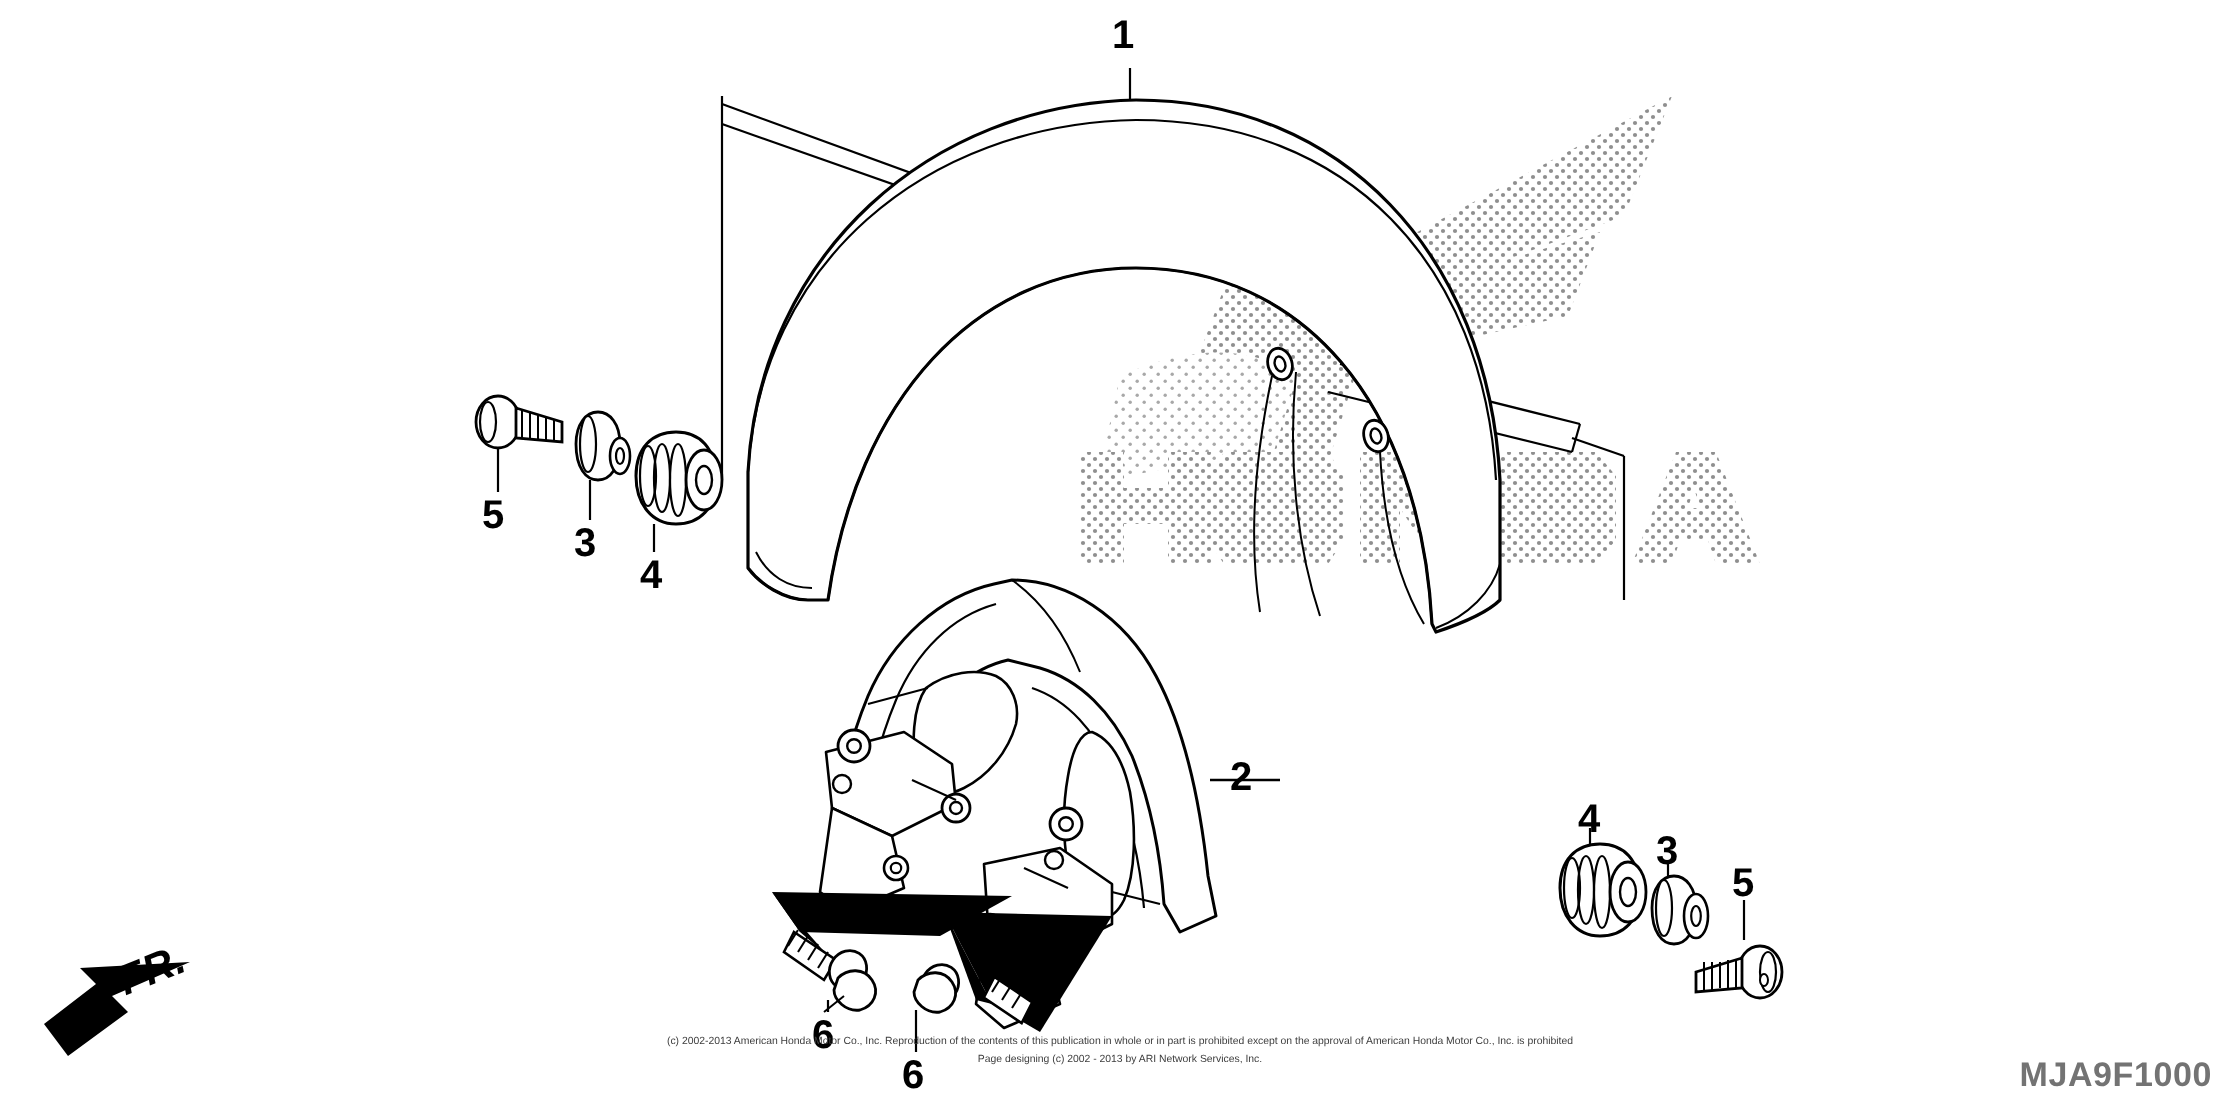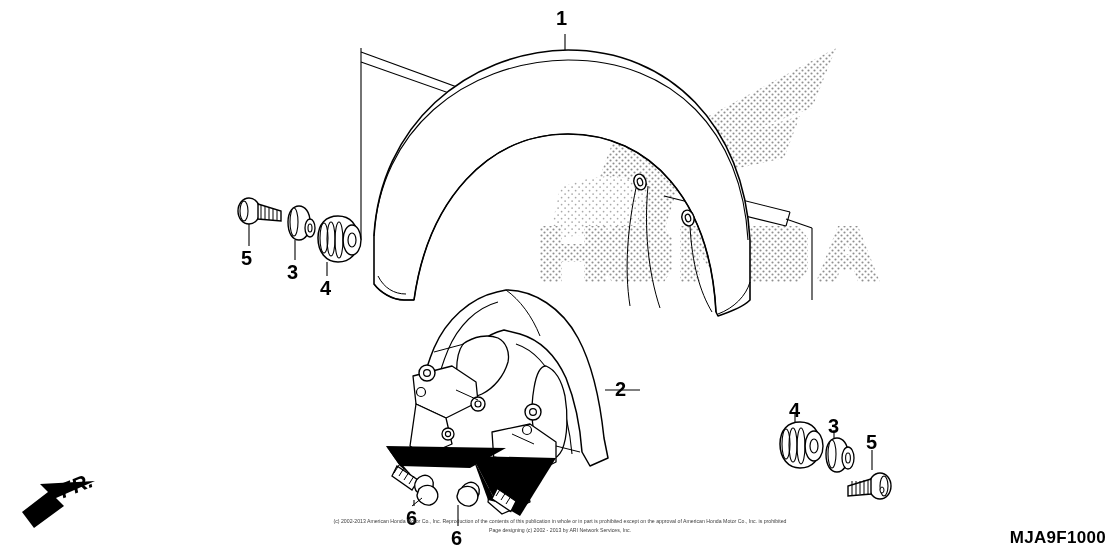--- a/index.html
+++ b/index.html
@@ -35,21 +35,21 @@
     white-space: nowrap;
   }
   .partnum {
     position: absolute;
     right: 14px;
     bottom: 12px;
     font-family: "Liberation Sans", sans-serif;
     font-size: 17px;
     font-weight: 700;
     letter-spacing: 0.3px;
-    color: #000000;
+    color: #737373;
   }
   .copy {
     position: absolute;
     left: 0;
     width: 1120px;
     text-align: center;
     font-family: "Liberation Sans", sans-serif;
     color: #3d3d3d;
     white-space: nowrap;
     transform-origin: center center;

